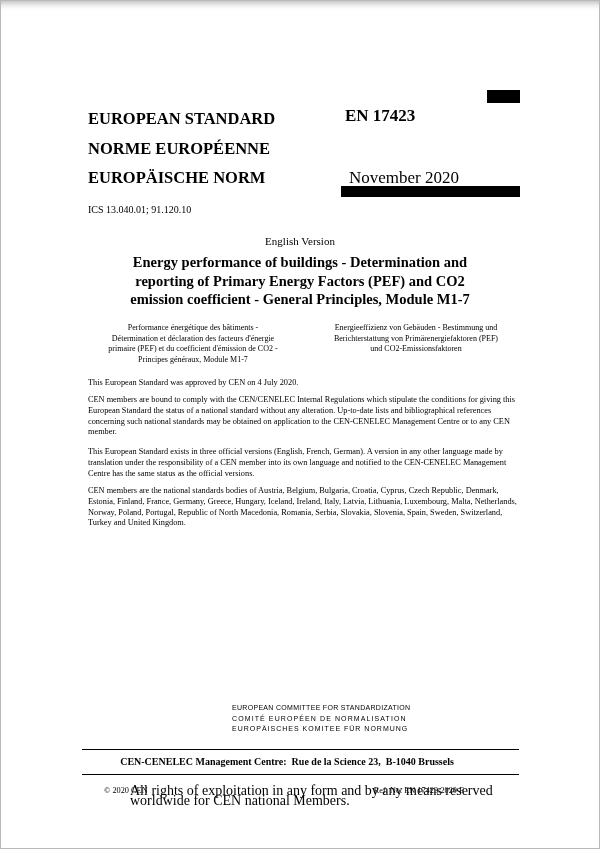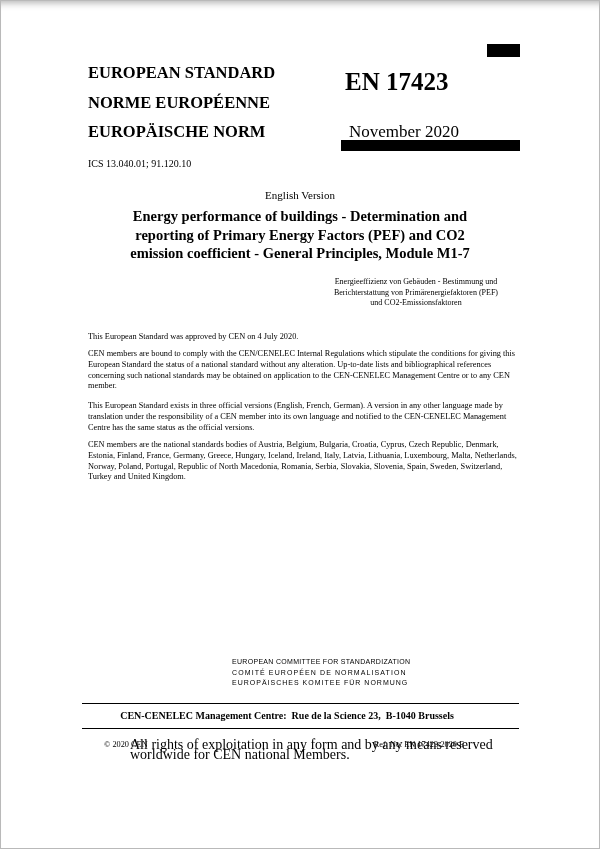--- a/index.html
+++ b/index.html
@@ -11,27 +11,27 @@
   }
   .page {
     position: relative;
     width: 600px;
     height: 849px;
     margin: 0 auto;
     background: #ffffff;
     box-shadow: inset 0 0 0 1px #b9b9b9, inset 0 9px 7px -6px rgba(0,0,0,0.30);
     overflow: hidden;
   }
-  .abs { position: absolute; }
+  .abs { position: absolute; margin-top: 46px; }
 
   
   .org-block { left: 88px; top: 58px; }
   .org-line { font-size: 16.5px; font-weight: bold; line-height: 29.5px; white-space: nowrap; }
   .corner-bar { left: 487px; top: 44px; width: 33px; height: 13px; background: #000; }
-  .en-number { left: 345px; top: 68px; font-size: 25px; font-weight: bold; white-space: nowrap; }
+  .en-number { left: 345px; top: 60px; font-size: 17px; font-weight: bold; white-space: nowrap; }
   .pub-date  { left: 349px; top: 122px; font-size: 17px; white-space: nowrap; }
   .long-bar  { left: 341px; top: 140px; width: 179px; height: 11px; background: #000; }
   .ics-line  { left: 88px; top: 158px; font-size: 10px; white-space: nowrap; }
 
   
   .version-label { left: 0; top: 189px; width: 600px; text-align: center; font-size: 11px; }
   .title-en {
     left: 90px; top: 207px; width: 420px;
     text-align: center; font-size: 14.5px; font-weight: bold;
     line-height: 18.5px; white-space: pre-line;
@@ -86,20 +86,24 @@
   <div class="abs en-number">EN 17423</div>
   <div class="abs pub-date">November 2020</div>
   <div class="abs long-bar"></div>
 
   <div class="abs ics-line">ICS 13.040.01; 91.120.10</div>
 
   <div class="abs version-label">English Version</div>
   <div class="abs title-en">Energy performance of buildings - Determination and
 reporting of Primary Energy Factors (PEF) and CO2
 emission coefficient - General Principles, Module M1-7</div>
+  <div class="abs title-col title-fr">Performance énergétique des bâtiments -
+Détermination et déclaration des facteurs d'énergie
+primaire (PEF) et du coefficient d'émission de CO2 -
+Principes généraux, Module M1-7</div>
   <div class="abs title-col title-de">Energieeffizienz von Gebäuden - Bestimmung und
 Berichterstattung von Primärenergiefaktoren (PEF)
 und CO2-Emissionsfaktoren</div>
 
   <div class="abs para para-0">This European Standard was approved by CEN on 4 July 2020.</div>
   <div class="abs para para-1">CEN members are bound to comply with the CEN/CENELEC Internal Regulations which stipulate the conditions for giving this European Standard the status of a national standard without any alteration. Up-to-date lists and bibliographical references concerning such national standards may be obtained on application to the CEN-CENELEC Management Centre or to any CEN member.</div>
   <div class="abs para para-2">This European Standard exists in three official versions (English, French, German). A version in any other language made by translation under the responsibility of a CEN member into its own language and notified to the CEN-CENELEC Management Centre has the same status as the official versions.</div>
   <div class="abs para para-3">CEN members are the national standards bodies of Austria, Belgium, Bulgaria, Croatia, Cyprus, Czech Republic, Denmark, Estonia, Finland, France, Germany, Greece, Hungary, Iceland, Ireland, Italy, Latvia, Lithuania, Luxembourg, Malta, Netherlands, Norway, Poland, Portugal, Republic of North Macedonia, Romania, Serbia, Slovakia, Slovenia, Spain, Sweden, Switzerland, Turkey and United Kingdom.</div>
 
 

